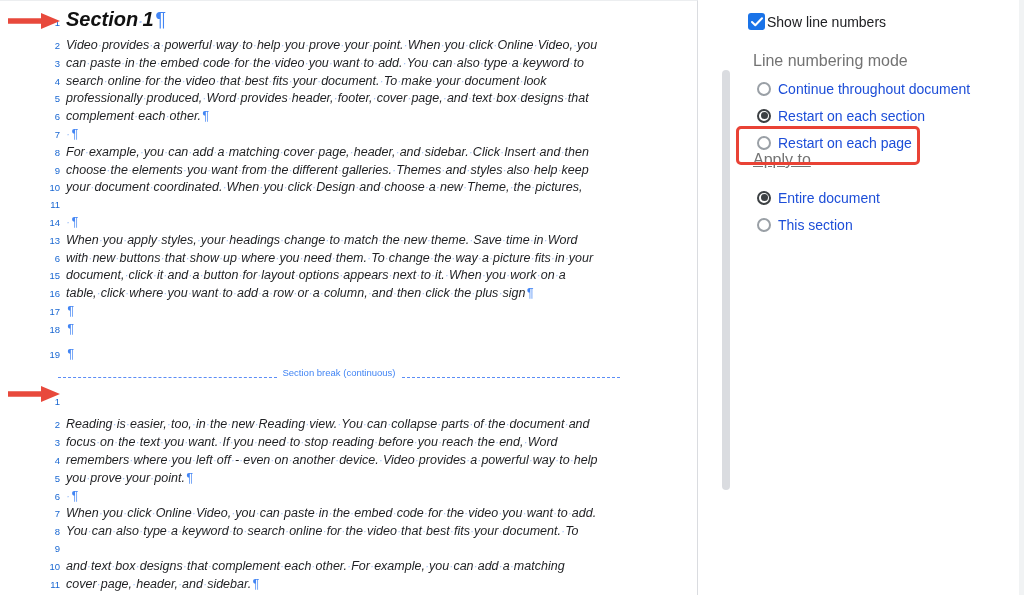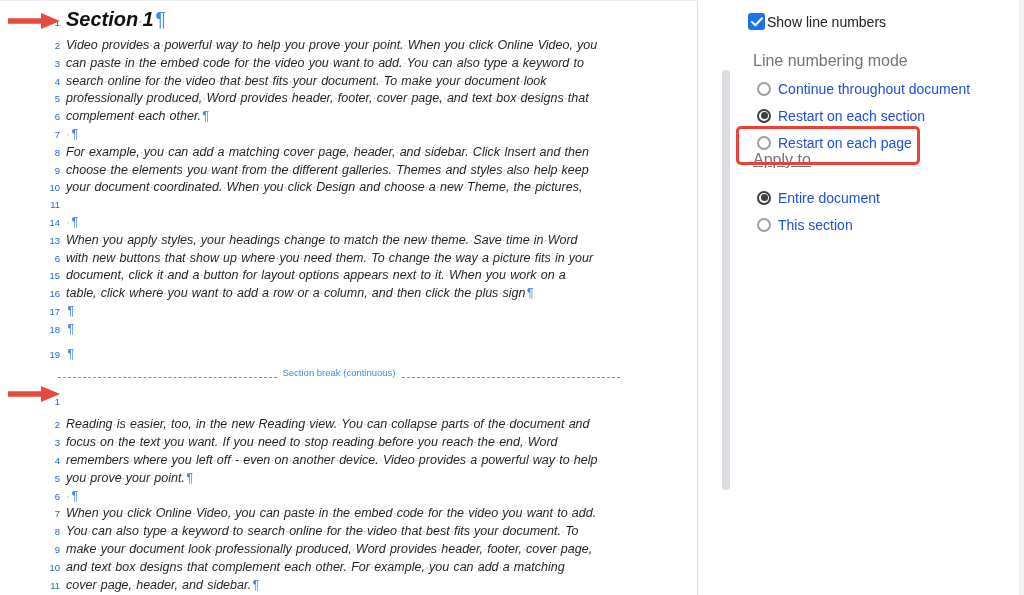--- a/index.html
+++ b/index.html
@@ -162,21 +162,20 @@
         <div class="line">
           <span class="ln">7</span>
           <span class="lt">When<span class="sp">·</span>you<span class="sp">·</span>click<span class="sp">·</span>Online<span class="sp">·</span>Video,<span class="sp">·</span>you<span class="sp">·</span>can<span class="sp">·</span>paste<span class="sp">·</span>in<span class="sp">·</span>the<span class="sp">·</span>embed<span class="sp">·</span>code<span class="sp">·</span>for<span class="sp">·</span>the<span class="sp">·</span>video<span class="sp">·</span>you<span class="sp">·</span>want<span class="sp">·</span>to<span class="sp">·</span>add.</span>
         </div>
         <div class="line">
           <span class="ln">8</span>
           <span class="lt">You<span class="sp">·</span>can<span class="sp">·</span>also<span class="sp">·</span>type<span class="sp">·</span>a<span class="sp">·</span>keyword<span class="sp">·</span>to<span class="sp">·</span>search<span class="sp">·</span>online<span class="sp">·</span>for<span class="sp">·</span>the<span class="sp">·</span>video<span class="sp">·</span>that<span class="sp">·</span>best<span class="sp">·</span>fits<span class="sp">·</span>your<span class="sp">·</span>document.<span class="sp">·</span>To</span>
         </div>
         <div class="line">
           <span class="ln">9</span>
-          <span class="lt">make<span class="sp">·</span>your<span class="sp">·</span>document<span class="sp">·</span>look<span class="sp">·</span>professionally<span class="sp">·</span>produced,<span class="sp">·</span>Word<span class="sp">·</span>provides<span class="sp">·</span>header,<span class="sp">·</span>footer,<span class="sp">·</span>cover<span class="sp">·</span>page,</span>
         </div>
         <div class="line">
           <span class="ln">10</span>
           <span class="lt">and<span class="sp">·</span>text<span class="sp">·</span>box<span class="sp">·</span>designs<span class="sp">·</span>that<span class="sp">·</span>complement<span class="sp">·</span>each<span class="sp">·</span>other.<span class="sp">·</span>For<span class="sp">·</span>example,<span class="sp">·</span>you<span class="sp">·</span>can<span class="sp">·</span>add<span class="sp">·</span>a<span class="sp">·</span>matching</span>
         </div>
         <div class="line">
           <span class="ln">11</span>
           <span class="lt">cover<span class="sp">·</span>page,<span class="sp">·</span>header,<span class="sp">·</span>and<span class="sp">·</span>sidebar.<span class="pil">¶</span></span>
         </div>
       </div>

